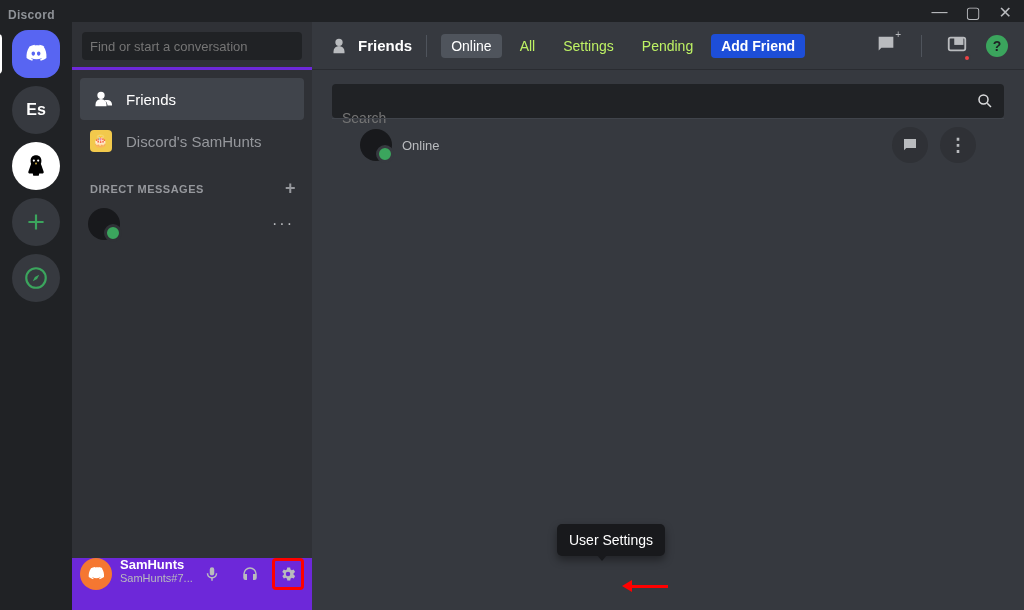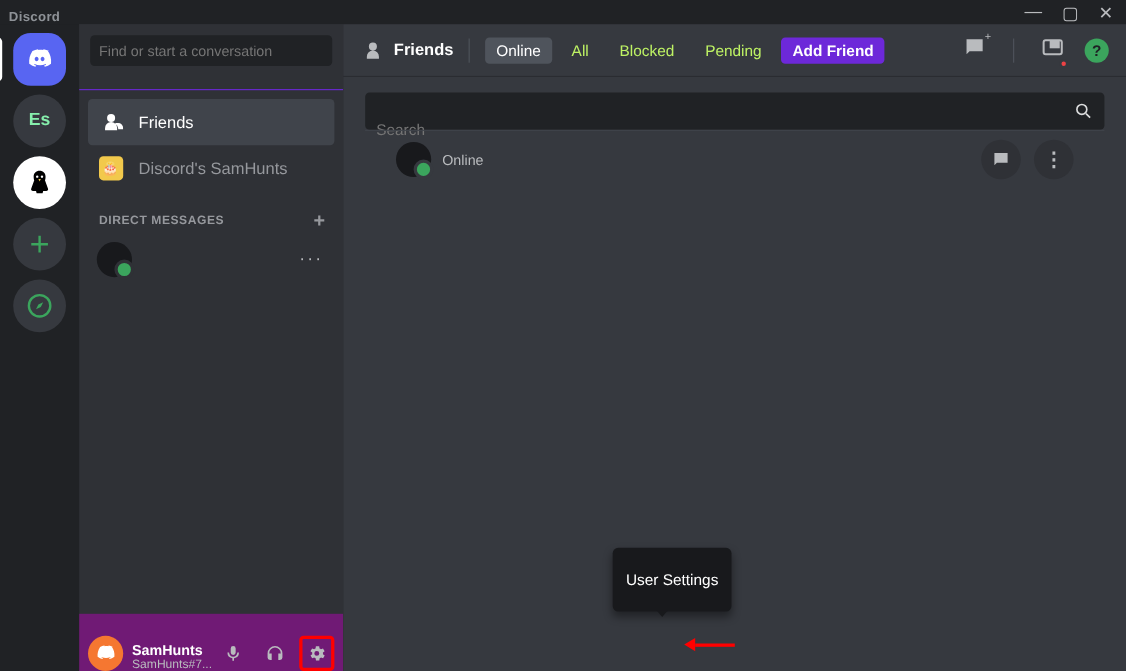--- a/index.html
+++ b/index.html
@@ -4,82 +4,82 @@
 <style>
   * { box-sizing: border-box; margin: 0; padding: 0; font-family: "Segoe UI", Arial, sans-serif; }
   html, body { width: 1024px; height: 610px; background: #202225; color: #dcddde; overflow: hidden; }
   .titlebar { height: 22px; background: #202225; display: flex; align-items: flex-end; justify-content: space-between; padding: 0 4px 0 8px; gap: 24px; }
   .titlebar .app-name { color: #8e9297; font-size: 12px; font-weight: 600; letter-spacing: .3px; }
   .win-ctrls { display: flex; gap: 18px; color: #b9bbbe; padding-right: 8px; }
   .win-ctrls span { cursor: pointer; }
   .app { display: flex; height: 588px; }
   
   .rail { width: 72px; background: #202225; display: flex; flex-direction: column; align-items: center; padding-top: 8px; gap: 8px; }
-  .pill { width: 48px; height: 48px; border-radius: 16px; display: flex; align-items: center; justify-content: center; background: #36393f; color: #86efac; font-weight: 600; cursor: pointer; position: relative; }
+  .pill { width: 48px; height: 48px; border-radius: 16px; display: flex; align-items: center; justify-content: center; background: #36393f; color: #ffffff; font-weight: 600; cursor: pointer; position: relative; }
   .pill.active { background: #5865f2; border-radius: 16px; }
   .pill.active::before { content: ""; position: absolute; left: -14px; width: 4px; height: 40px; background: #fff; border-radius: 0 4px 4px 0; }
   .pill.round { border-radius: 50%; }
   .pill.green { color: #3ba55d; }
   .pill svg { width: 26px; height: 26px; }
   .penguin { background: #fff; border-radius: 50%; }
   
   .col { width: 240px; background: #2f3136; display: flex; flex-direction: column; }
-  .find-bar { height: 60px; padding: 10px; background: #2f3136; border-bottom: 1px solid #6d28d9; }
+  .find-bar { height: 48px; padding: 10px; background: #2f3136; border-bottom: 3px solid #6d28d9; }
   .find-input { width: 100%; height: 28px; background: #202225; border: none; border-radius: 4px; color: #a3a6aa; padding: 0 8px; font-size: 13px; }
   .nav { padding: 8px 8px 0 8px; }
   .nav-item { display: flex; align-items: center; gap: 14px; height: 42px; padding: 0 10px; border-radius: 4px; color: #96989d; cursor: pointer; font-size: 15px; }
   .nav-item.selected { background: #40444b; color: #fff; }
   .nav-item svg { width: 22px; height: 22px; fill: currentColor; }
   .dm-head { display: flex; align-items: center; justify-content: space-between; padding: 16px 16px 4px 18px; color: #96989d; font-size: 11px; font-weight: 600; letter-spacing: .5px; }
   .dm-head .plus { font-size: 18px; cursor: pointer; }
   .dm-row { display: flex; align-items: center; gap: 10px; height: 42px; margin: 0 8px; padding: 0 8px; border-radius: 4px; cursor: pointer; color: #96989d; position: relative; }
   .dm-avatar { width: 32px; height: 32px; border-radius: 50%; background: #18191c; position: relative; }
   .dm-avatar::after { content: ""; position: absolute; right: -2px; bottom: -2px; width: 12px; height: 12px; border-radius: 50%; background: #3ba55d; border: 3px solid #2f3136; }
   .dm-more { position: absolute; right: 10px; color: #b9bbbe; letter-spacing: 2px; }
   
-  .user-panel { margin-top: auto; height: 52px; background: #701a75; display: flex; align-items: flex-end; padding: 0 8px; }
+  .user-panel { margin-top: auto; height: 52px; background: #6d28d9; display: flex; align-items: flex-start; padding: 0 8px; }
   .u-avatar { width: 32px; height: 32px; border-radius: 50%; background: #f57731; display: flex; align-items: center; justify-content: center; }
   .u-avatar svg { width: 20px; height: 20px; fill: #fff; }
   .u-text { margin-left: 8px; line-height: 1.1; }
   .u-text .n { color: #fff; font-size: 13px; font-weight: 600; }
   .u-text .t { color: #b9bbbe; font-size: 11px; }
   .u-icons { margin-left: auto; display: flex; gap: 6px; align-items: center; }
   .u-btn { width: 32px; height: 32px; display: flex; align-items: center; justify-content: center; color: #b9bbbe; cursor: pointer; border-radius: 4px; }
   .u-btn svg { width: 18px; height: 18px; fill: currentColor; }
   .gear-wrap { border: 3px solid #ff0000; border-radius: 4px; }
   
   .main { flex: 1; background: #36393f; display: flex; flex-direction: column; position: relative; }
   .topbar { height: 48px; display: flex; align-items: center; padding: 0 16px; gap: 8px; border-bottom: 1px solid #2a2c31; }
   .topbar .friends-lbl { display: flex; align-items: center; gap: 8px; color: #fff; font-weight: 600; font-size: 15px; }
   .topbar .friends-lbl svg { width: 22px; height: 22px; fill: #b9bbbe; }
   .divider-v { width: 1px; height: 22px; background: #4f545c; margin: 0 6px; }
   .tabbtn { color: #bef264; padding: 4px 10px; border-radius: 4px; font-size: 14px; cursor: pointer; }
   .tabbtn.sel { background: #4f545c; color: #fff; }
-  .addbtn { background: #6d28d9; color: #fff; font-size: 14px; font-weight: 600; padding: 4px 10px; border-radius: 4px; cursor: pointer; }
+  .addbtn { background: #1d4ed8; color: #fff; font-size: 14px; font-weight: 600; padding: 4px 10px; border-radius: 4px; cursor: pointer; }
   .top-icons { margin-left: auto; display: flex; gap: 18px; align-items: center; color: #b9bbbe; }
   .top-icons .ic { cursor: pointer; position: relative; }
   .top-icons svg { width: 22px; height: 22px; fill: currentColor; }
   .reddot { position: absolute; right: -3px; bottom: -3px; width: 8px; height: 8px; background: #ed4245; border-radius: 50%; border: 2px solid #36393f; }
   .plusbadge { position: absolute; right: -4px; top: -4px; font-size: 10px; color: #b9bbbe; }
   .help { width: 22px; height: 22px; border-radius: 50%; background: #3ba55d; color: #1e2124; display: flex; align-items: center; justify-content: center; font-weight: 700; font-size: 14px; }
   .sbar-wrap { padding: 14px 20px 0 20px; }
   .sbar { display: flex; align-items: center; background: #202225; border-radius: 4px; height: 34px; padding: 0 10px; }
   .sbar input { flex: 1; background: transparent; border: none; color: #dcddde; font-size: 14px; outline: none; margin-top: 33px; }
   .sbar svg { width: 18px; height: 18px; fill: #b9bbbe; }
   .section-label { color: #b9bbbe; font-size: 11px; font-weight: 600; letter-spacing: .5px; padding: 18px 28px 8px 28px; }
   .frow { display: flex; align-items: center; padding: 8px 28px; border-top: 1px solid #40444b; margin: 0 20px; cursor: pointer; }
   .frow .dm-avatar::after { border-color: #36393f; }
   .frow .meta { margin-left: 10px; }
   .frow .status { color: #b9bbbe; font-size: 13px; font-weight: 500; }
   .frow-actions { margin-left: auto; display: flex; gap: 12px; }
   .act { width: 36px; height: 36px; border-radius: 50%; background: #2f3136; display: flex; align-items: center; justify-content: center; color: #b9bbbe; cursor: pointer; }
   .act svg { width: 18px; height: 18px; fill: currentColor; }
   .act.dots { font-size: 18px; font-weight: 700; }
   
-  .tooltip { position: absolute; left: 245px; bottom: 54px; background: #18191c; color: #fff; font-size: 14px; font-weight: 500; padding: 21px 12px; border-radius: 5px; box-shadow: 0 4px 8px rgba(0,0,0,.4); }
+  .tooltip { position: absolute; left: 245px; bottom: 54px; background: #18191c; color: #fff; font-size: 14px; font-weight: 500; padding: 8px 12px; border-radius: 5px; box-shadow: 0 4px 8px rgba(0,0,0,.4); }
   .tooltip::after { content: ""; position: absolute; bottom: -5px; left: 40px; width: 0; height: 0; border-left: 5px solid transparent; border-right: 5px solid transparent; border-top: 6px solid #18191c; }
   .arrow-ann { position: absolute; left: 310px; bottom: 18px; display: flex; align-items: center; }
   .arrow-ann .shaft { width: 36px; height: 3px; background: #ff0000; }
   .arrow-ann .head { width: 0; height: 0; border-top: 6px solid transparent; border-bottom: 6px solid transparent; border-right: 10px solid #ff0000; }
   .bday { width: 22px; height: 22px; border-radius: 4px; background: #f2c94c; display:flex; align-items:center; justify-content:center; font-size:12px; }
 </style>
 </head>
 <body>
 
 <div class="titlebar">
@@ -182,21 +182,21 @@
     <div class="topbar">
       <div class="friends-lbl">
         <svg viewBox="0 0 24 24">
             <path d="M12 12a4 4 0 1 0-4-4 4 4 0 0 0 4 4zM6 18a6 6 0 0 1 12 0v2H6z"></path>
           </svg>
         <span>Friends</span>
       </div>
       <div class="divider-v"></div>
       <div class="tabbtn sel">Online</div>
       <div class="tabbtn">All</div>
-      <div class="tabbtn">Blocked</div>
+      <div class="tabbtn">Settings</div>
       <div class="tabbtn">Pending</div>
       <div class="addbtn">Add Friend</div>
       <div class="top-icons">
         <div class="ic">
           <svg viewBox="0 0 24 24">
               <path d="M4 4h16v12H7l-3 3z"></path>
             </svg>
           <span class="plusbadge">+</span>
         </div>
         <div class="divider-v"></div>

